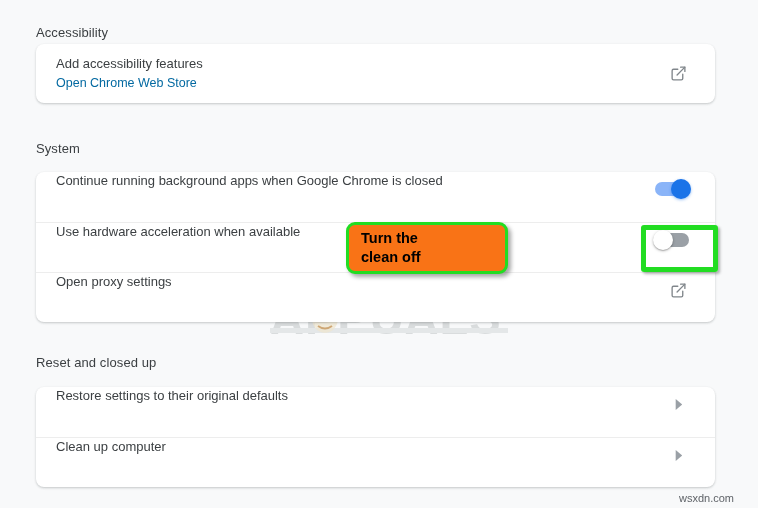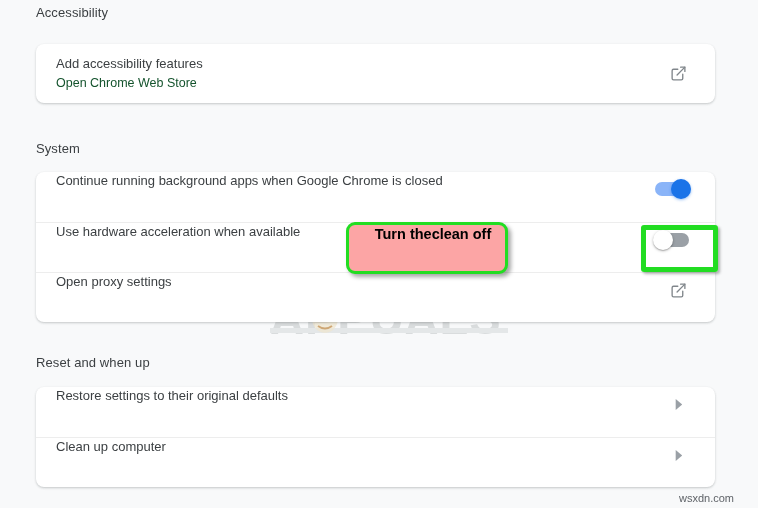--- a/index.html
+++ b/index.html
@@ -110,21 +110,21 @@
     min-width: 0;
   }
   .row-label {
     font-size: 13px;
     color: #3c4043;
     line-height: 18px;
     white-space: nowrap;
   }
   .row-sub {
     font-size: 12.5px;
-    color: #14532d;
+    color: #0369a1;
     line-height: 17px;
     margin-top: 2px;
     white-space: nowrap;
   }
 
   .row-action {
     flex: 0 0 auto;
     display: flex;
     align-items: center;
     justify-content: center;
@@ -166,28 +166,28 @@
     height: 34px;
   }
 
   
   .callout {
     position: absolute;
     left: 346px;
     top: 222px;
     width: 162px;
     height: 52px;
-    background: #fca5a5;
+    background: #f97316;
     border: 3px solid #22dd22;
     border-radius: 9px;
     box-sizing: border-box;
     box-shadow: 3px 3px 4px rgba(0,0,0,.35);
     z-index: 10;
     display: flex;
-    flex-direction: row;
+    flex-direction: column;
     justify-content: center;
     padding-left: 12px;
   }
   .callout-line {
     font-size: 14.5px;
     font-weight: bold;
     color: #000000;
     line-height: 19px;
     font-family: "Liberation Sans", sans-serif;
   }
@@ -220,21 +220,21 @@
       <path d="M6 19 Q5 9 13 5 Q9 13 10 20 Z" fill="#8fd38a" opacity="0.9"></path>
       <ellipse cx="15" cy="27" rx="5" ry="5" fill="#ffffff" opacity="0.85"></ellipse>
       <ellipse cx="28" cy="27" rx="5" ry="5" fill="#ffffff" opacity="0.85"></ellipse>
       <circle cx="15" cy="27" r="2" fill="#4a4a4a" opacity="0.8"></circle>
       <circle cx="28" cy="27" r="2" fill="#4a4a4a" opacity="0.8"></circle>
       <path d="M10 27 L20 27 M24 27 L34 27" stroke="#7a7a7a" stroke-width="1.2" opacity="0.7" fill="none"></path>
       <path d="M15 38 Q22 43 29 38" stroke="#c08a4a" stroke-width="2" fill="none" opacity="0.7"></path>
     </svg>
   </div>
 
-  <div class="section-title" style="top:5px;">Accessibility</div>
+  <div class="section-title" style="top:25px;">Accessibility</div>
 
   <div class="card" style="top:44px;">
     <div class="row tall">
       <div class="row-texts">
         <div class="row-label">Add accessibility features</div>
         <div class="row-sub">Open Chrome Web Store</div>
       </div>
       <div class="row-action ext-icon">
         <svg width="17" height="17" viewBox="0 0 24 24" fill="none" stroke="#80868b" stroke-width="1.9" stroke-linecap="round" stroke-linejoin="round">
           <path d="M18 13v6a2 2 0 0 1-2 2H5a2 2 0 0 1-2-2V8a2 2 0 0 1 2-2h6"></path>
@@ -279,21 +279,21 @@
         <svg width="17" height="17" viewBox="0 0 24 24" fill="none" stroke="#80868b" stroke-width="1.9" stroke-linecap="round" stroke-linejoin="round">
           <path d="M18 13v6a2 2 0 0 1-2 2H5a2 2 0 0 1-2-2V8a2 2 0 0 1 2-2h6"></path>
           <polyline points="15 3 21 3 21 9"></polyline>
           <line x1="10" y1="14" x2="21" y2="3"></line>
         </svg>
       </div>
     </div>
 
   </div>
 
-  <div class="section-title" style="top:355px;">Reset and when up</div>
+  <div class="section-title" style="top:355px;">Reset and closed up</div>
 
   <div class="card" style="top:387px;">
 
     <div class="row">
       <div class="row-texts">
         <div class="row-label">Restore settings to their original defaults</div>
       </div>
       <div class="row-action chevron">
         <svg width="11" height="13" viewBox="0 0 10 14">
           <polygon points="2,1 9,7 2,13" fill="#9aa0a6"></polygon>

